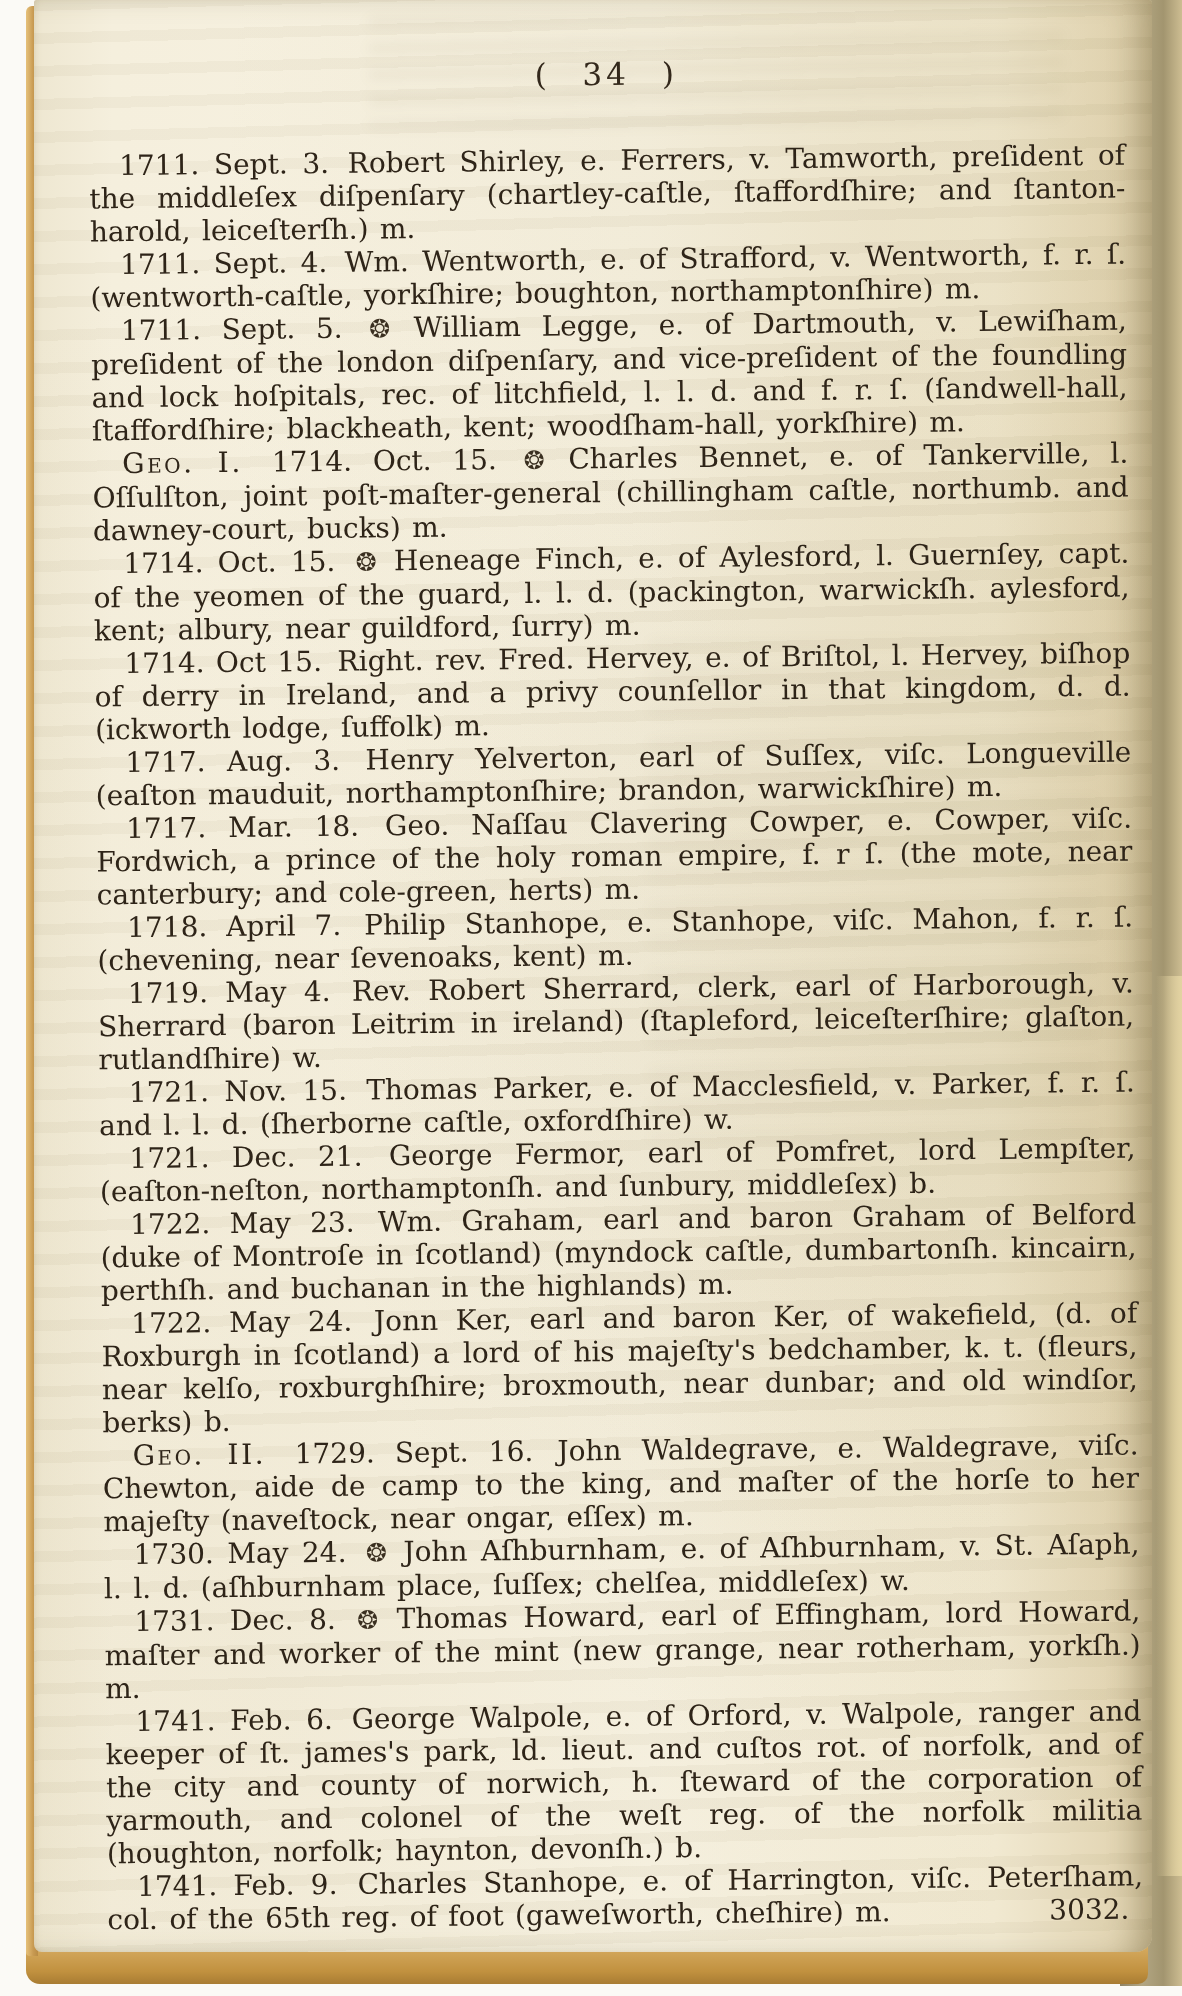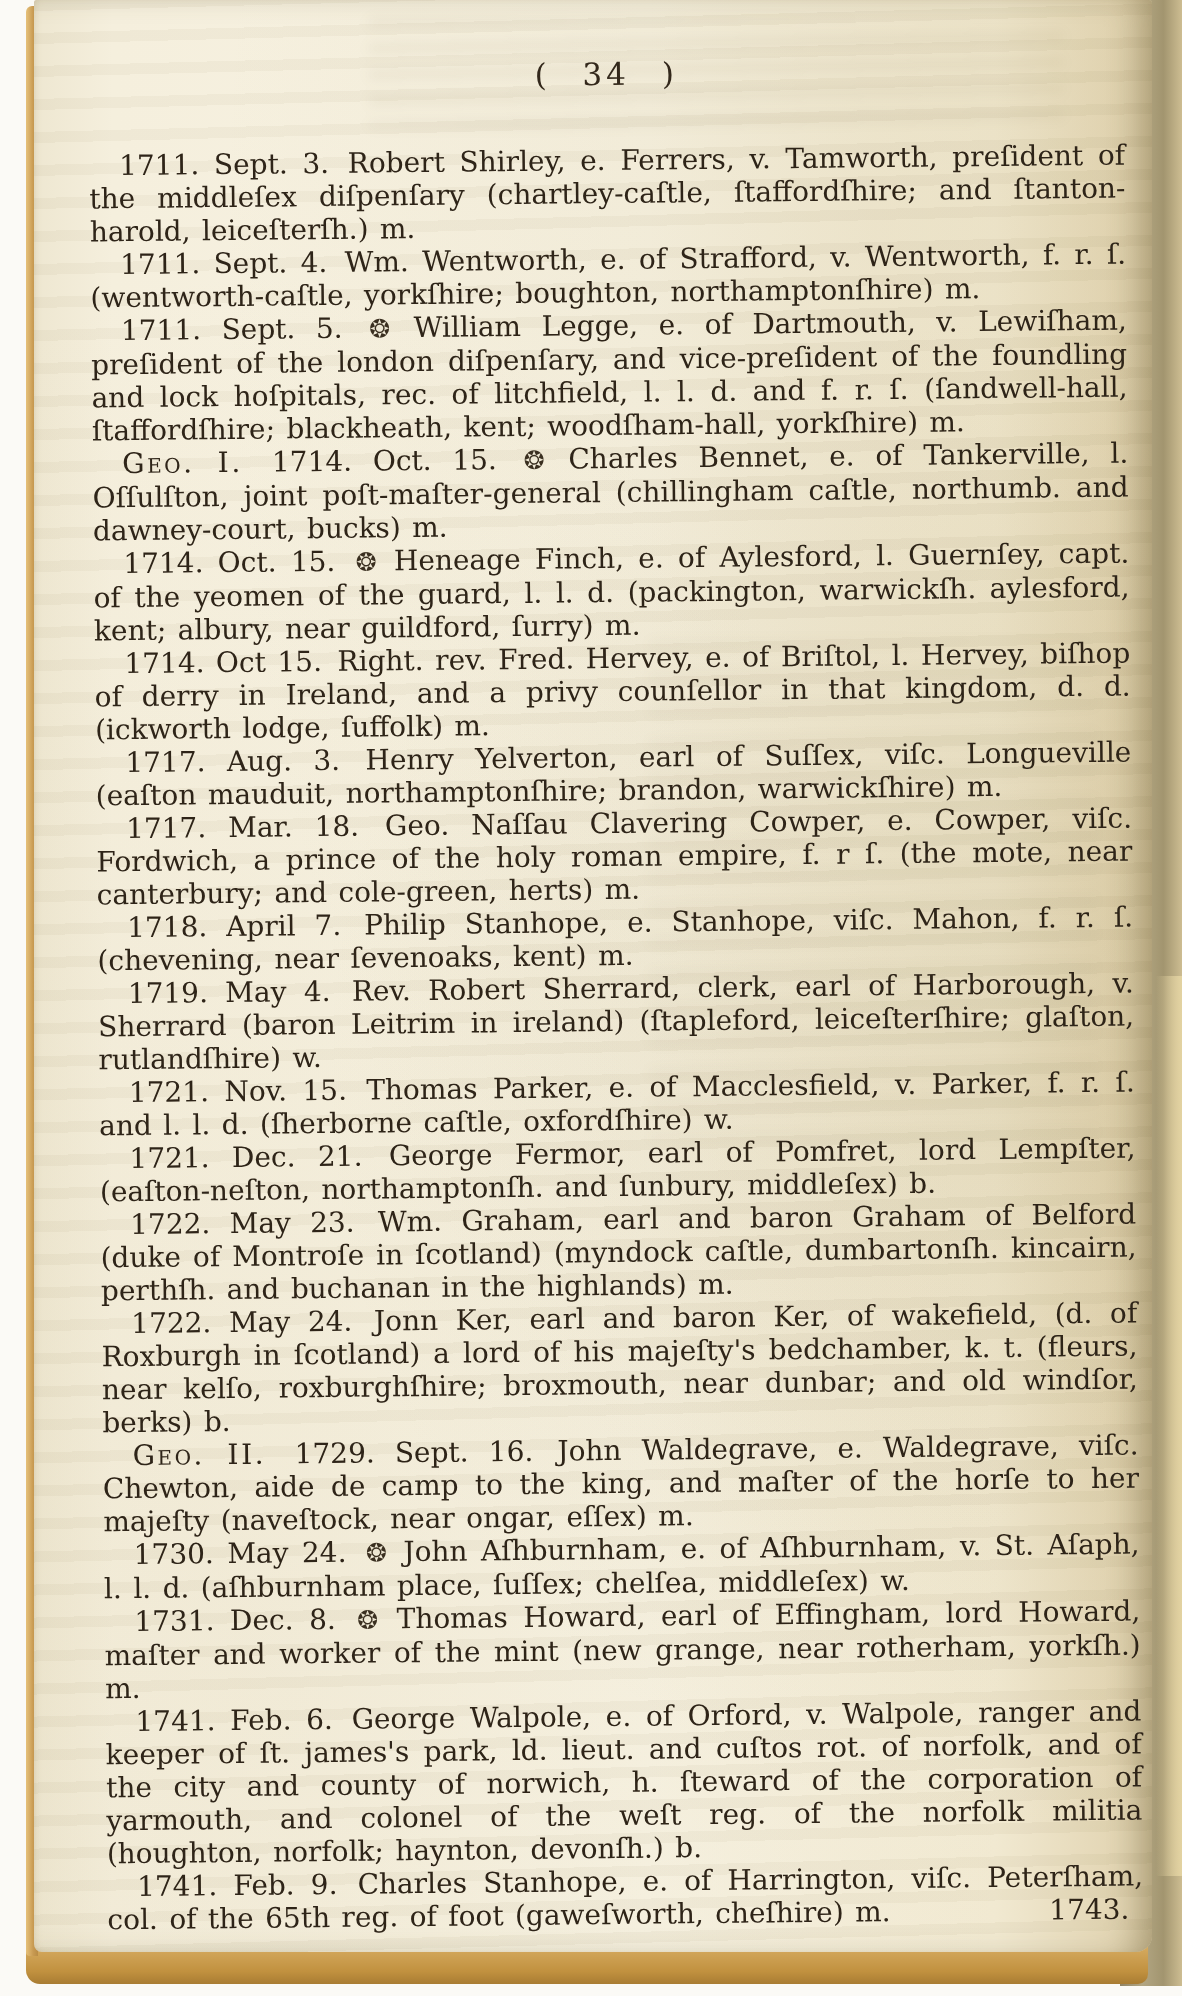--- a/index.html
+++ b/index.html
@@ -141,17 +141,17 @@
         <p class="entry"><span class="date">1721. Dec. 21. </span><span>George Fermor, earl of Pomfret, lord Lempſter, (eaſton-neſton, northamptonſh. and ſunbury, middleſex) b.</span></p>
         <p class="entry"><span class="date">1722. May 23. </span><span>Wm. Graham, earl and baron Graham of Belford (duke of Montroſe in ſcotland) (myndock caſtle, dumbartonſh. kincairn, perthſh. and buchanan in the highlands) m.</span></p>
         <p class="entry"><span class="date">1722. May 24. </span><span>Jonn Ker, earl and baron Ker, of wakefield, (d. of Roxburgh in ſcotland) a lord of his majeſty's bedchamber, k. t. (fleurs, near kelſo, roxburghſhire; broxmouth, near dunbar; and old windſor, berks) b.</span></p>
         <p class="entry"><span class="reign">Geo. II. </span><span class="date">1729. Sept. 16. </span><span>John Waldegrave, e. Waldegrave, viſc. Chewton, aide de camp to the king, and maſter of the horſe to her majeſty (naveſtock, near ongar, eſſex) m.</span></p>
         <p class="entry"><span class="date">1730. May 24. </span><span class="ornament">❂ </span><span>John Aſhburnham, e. of Aſhburnham, v. St. Aſaph, l. l. d. (aſhburnham place, ſuſſex; chelſea, middleſex) w.</span></p>
         <p class="entry"><span class="date">1731. Dec. 8. </span><span class="ornament">❂ </span><span>Thomas Howard, earl of Effingham, lord Howard, maſter and worker of the mint (new grange, near rotherham, yorkſh.) m.</span></p>
         <p class="entry"><span class="date">1741. Feb. 6. </span><span>George Walpole, e. of Orford, v. Walpole, ranger and keeper of ſt. james's park, ld. lieut. and cuſtos rot. of norfolk, and of the city and county of norwich, h. ſteward of the corporation of yarmouth, and colonel of the weſt reg. of the norfolk militia (houghton, norfolk; haynton, devonſh.) b.</span></p>
         <p class="entry"><span class="date">1741. Feb. 9. </span><span>Charles Stanhope, e. of Harrington, viſc. Peterſham, col. of the 65th reg. of foot (gaweſworth, cheſhire) m.</span></p>
       </div>
     <div class="catchword-row">
-      <span>1743.</span>
+      <span>3032.</span>
     </div>
   </div>
 
 </div>
 
 </body></html>

